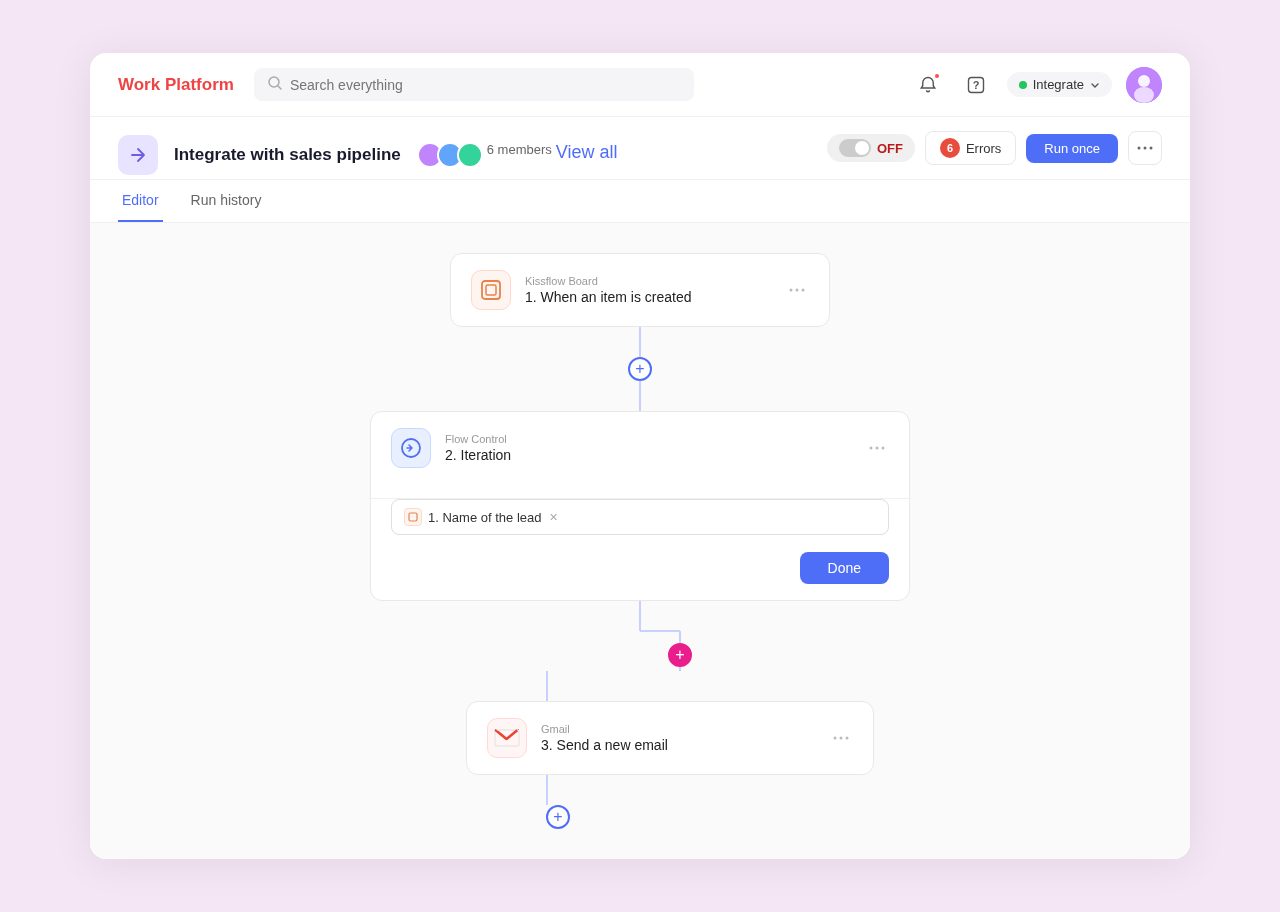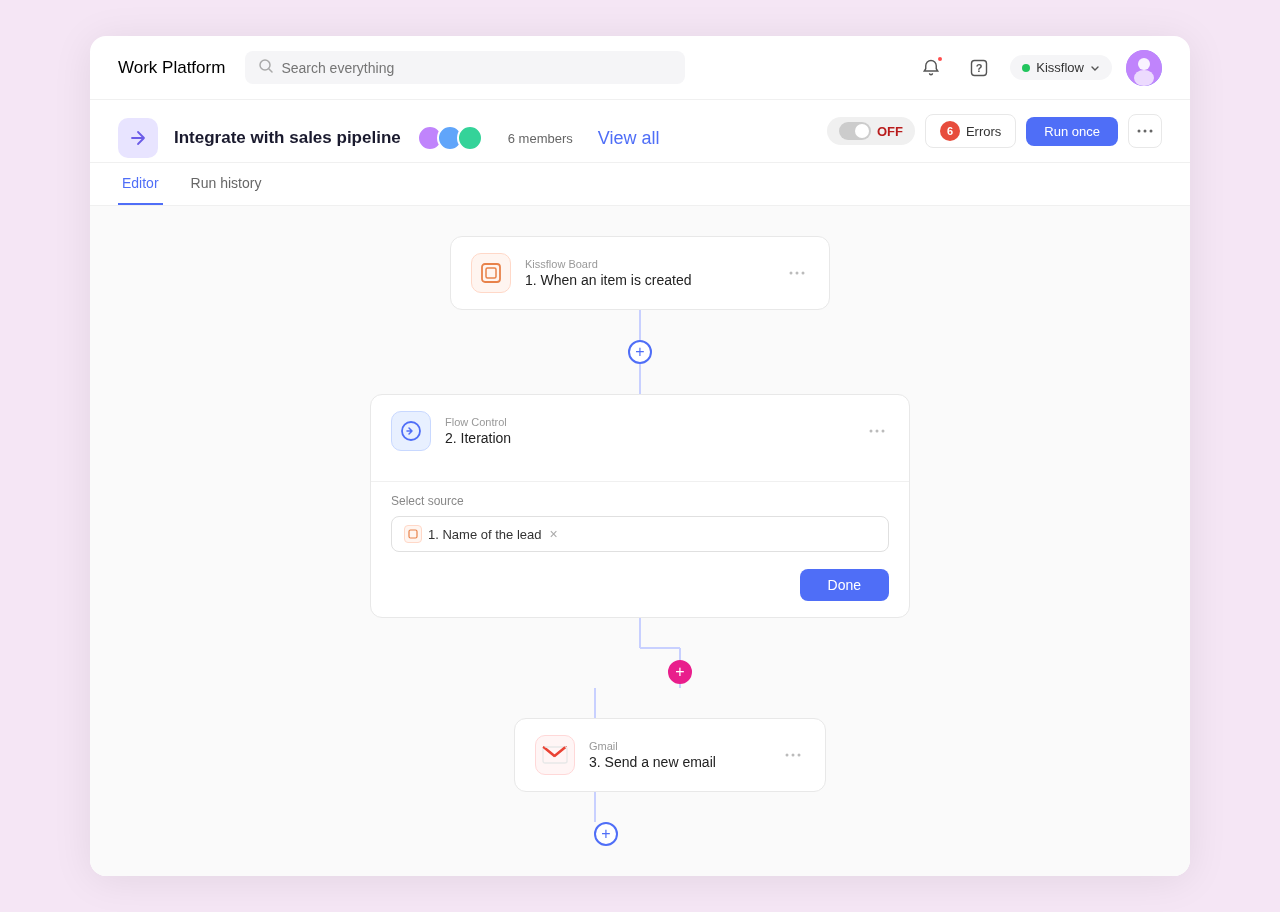--- a/index.html
+++ b/index.html
@@ -25,23 +25,23 @@
     
     .header {
       display: flex;
       align-items: center;
       padding: 0 28px;
       height: 64px;
       border-bottom: 1px solid #f0f0f0;
       gap: 20px;
     }
     .logo {
-      font-weight: 400;
+      font-weight: 700;
       font-size: 17px;
-      color: #000000;
+      color: #ef4444;
       white-space: nowrap;
     }
     .search-bar {
       flex: 1;
       max-width: 440px;
       display: flex;
       align-items: center;
       background: #f5f5f7;
       border-radius: 8px;
       padding: 8px 14px;
@@ -135,22 +135,22 @@
       color: #6c5ce7;
       font-size: 18px;
     }
     .workflow-title {
       font-size: 17px;
       font-weight: 600;
       color: #1a1a2e;
     }
     .members-row {
       display: flex;
-      align-items: center;
-      gap: 25px;
+      align-items: flex-start;
+      gap: 4px;
     }
     .member-avatars {
       display: flex;
     }
     .member-avatar {
       width: 26px;
       height: 26px;
       border-radius: 50%;
       border: 2px solid #fff;
       margin-left: -6px;
@@ -305,21 +305,21 @@
     .node-card.trigger-node {
       width: 380px;
     }
     .node-card.iteration-node {
       width: 540px;
       flex-direction: column;
       align-items: stretch;
       padding: 0;
     }
     .node-card.gmail-node {
-      width: 312px;
+      width: 408px;
     }
     .node-icon {
       width: 40px;
       height: 40px;
       border-radius: 10px;
       display: flex;
       align-items: center;
       justify-content: center;
       flex-shrink: 0;
     }
@@ -482,21 +482,21 @@
         <span class="notification-dot"></span>
       </button>
       <button class="icon-btn">
         <svg width="18" height="18" viewBox="0 0 18 18" fill="none">
           <rect x="1.5" y="1.5" width="15" height="15" rx="3" stroke="#555" stroke-width="1.4" fill="none"></rect>
           <text x="9" y="13" font-size="11" fill="#555" text-anchor="middle" font-weight="600">?</text>
         </svg>
       </button>
       <div class="status-badge">
         <span class="status-dot"></span>
-        <span>Kissflow</span>
+        <span>Integrate</span>
         <svg width="10" height="10" viewBox="0 0 10 10">
             <path d="M2 4l3 3 3-3" stroke="#555" stroke-width="1.4" fill="none" stroke-linecap="round"></path>
           </svg>
       </div>
       <div class="avatar">
         <svg width="36" height="36" viewBox="0 0 36 36">
           <circle cx="18" cy="18" r="18" fill="#c084fc"></circle>
           <circle cx="18" cy="14" r="6" fill="#fff" opacity="0.9"></circle>
           <ellipse cx="18" cy="28" rx="10" ry="8" fill="#fff" opacity="0.7"></ellipse>
         </svg>
@@ -588,21 +588,20 @@
           </div>
           <button class="node-more">
             <svg width="16" height="4" viewBox="0 0 16 4">
                 <circle cx="2" cy="2" r="1.5" fill="#bbb"></circle>
                 <circle cx="8" cy="2" r="1.5" fill="#bbb"></circle>
                 <circle cx="14" cy="2" r="1.5" fill="#bbb"></circle>
               </svg>
           </button>
         </div>
         <div class="iteration-body">
-          <div class="select-source-label">Select source</div>
           <div class="source-input">
             <div class="source-tag">
               <div class="source-tag-icon">
                 <svg width="10" height="10" viewBox="0 0 10 10" fill="none">
                   <rect x="1" y="1" width="8" height="8" rx="1.5" stroke="#e8824a" stroke-width="1.2" fill="none"></rect>
                 </svg>
               </div>
               <span>1. Name of the lead</span>
             </div>
             <button class="source-remove">×</button>

